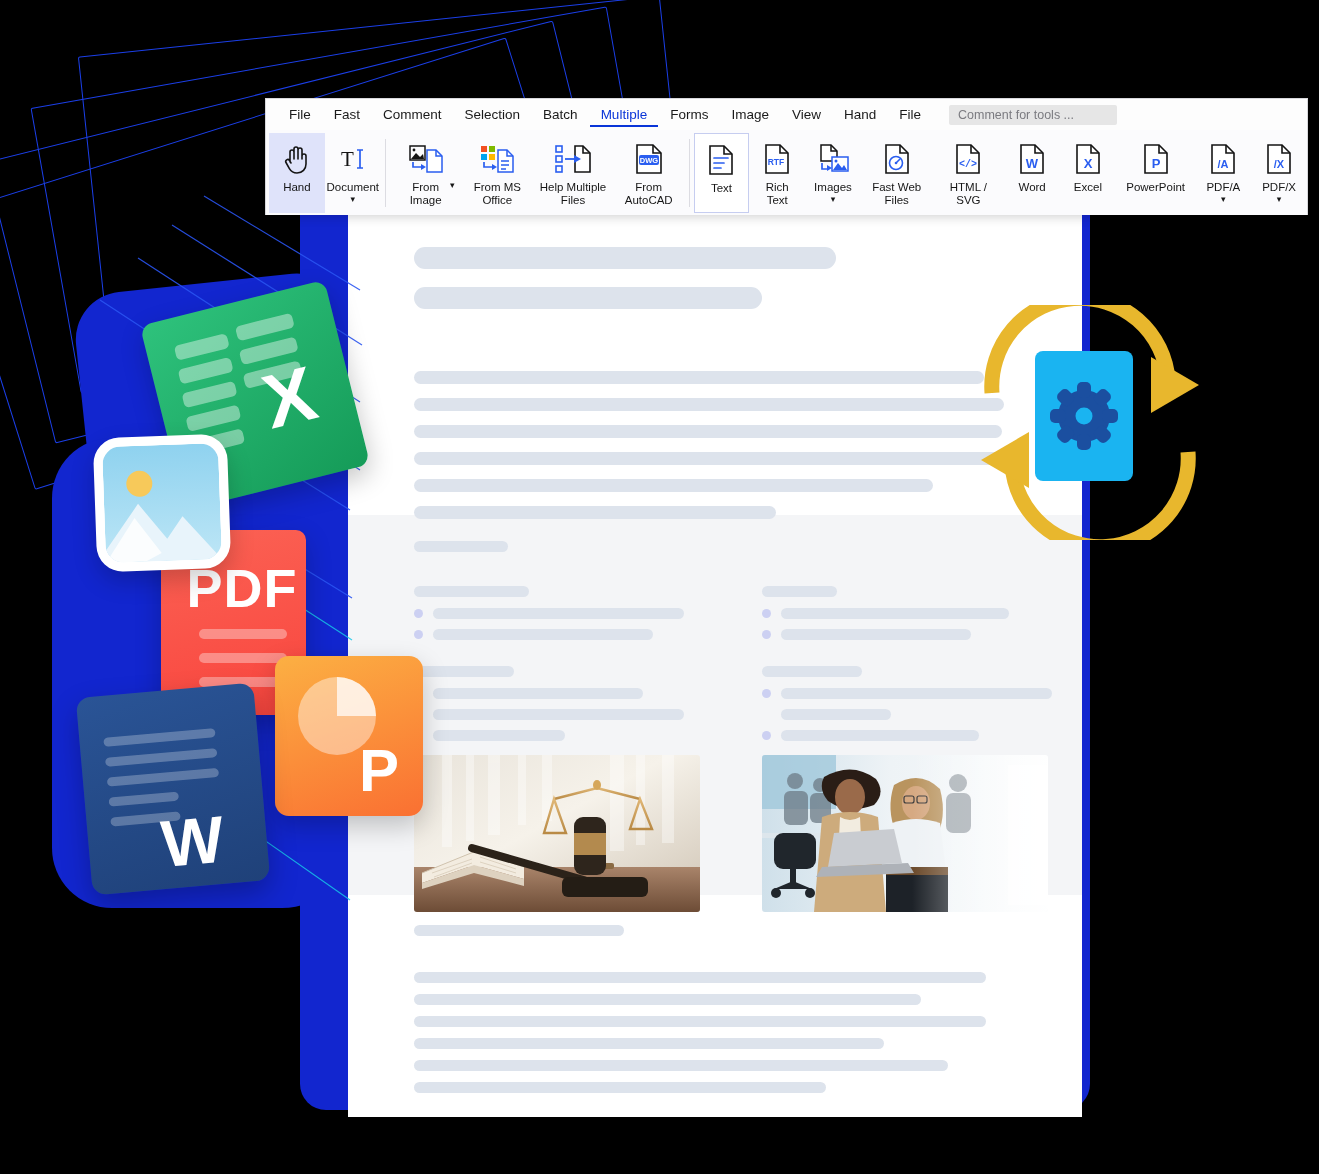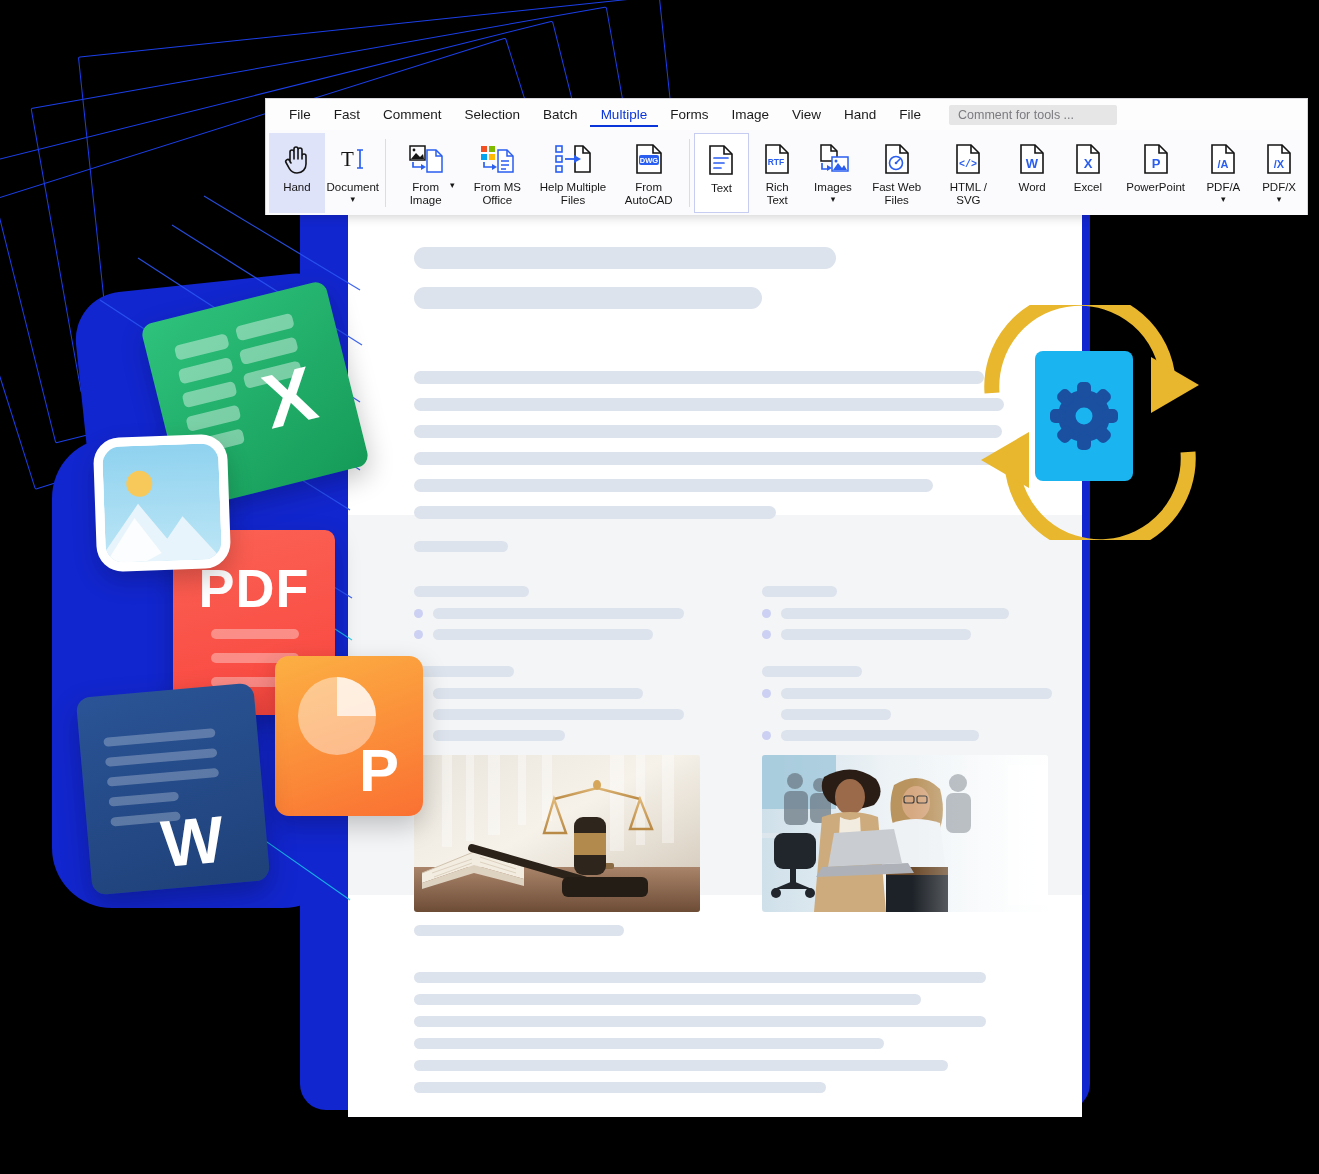--- a/index.html
+++ b/index.html
@@ -400,21 +400,21 @@
           <rect x="90" y="48" width="58" height="15" rx="5"></rect>
         <rect x="24" y="76" width="54" height="15" rx="5"></rect>
           <rect x="88" y="72" width="58" height="15" rx="5"></rect>
         <rect x="22" y="100" width="54" height="15" rx="5"></rect>
         <rect x="20" y="124" width="54" height="15" rx="5"></rect>
       </g>
       <text x="128" y="132" font-family="Liberation Sans, sans-serif" font-size="76" font-weight="bold" fill="#ffffff" text-anchor="middle">X</text>
     </svg>
   </div>
 
-  <div style="position:absolute;left:173px;top:530px;width:162px;height:185px;z-index:24;
+  <div style="position:absolute;left:161px;top:530px;width:145px;height:185px;z-index:24;
               border-radius:10px;overflow:hidden;background:linear-gradient(165deg,#fb6254,#f9453e);
               box-shadow:0 10px 26px rgba(0,0,0,.22);">
     <svg width="162" height="185" viewBox="0 0 162 185">
       <text x="81" y="77" font-family="Liberation Sans, sans-serif" font-size="54" font-weight="bold" fill="#ffffff" text-anchor="middle" letter-spacing="1">PDF</text>
       <g fill="#ffffff" opacity="0.35">
         <rect x="38" y="99" width="88" height="10" rx="5"></rect>
         <rect x="38" y="123" width="88" height="10" rx="5"></rect>
         <rect x="38" y="147" width="88" height="10" rx="5"></rect>
       </g>
     </svg>

